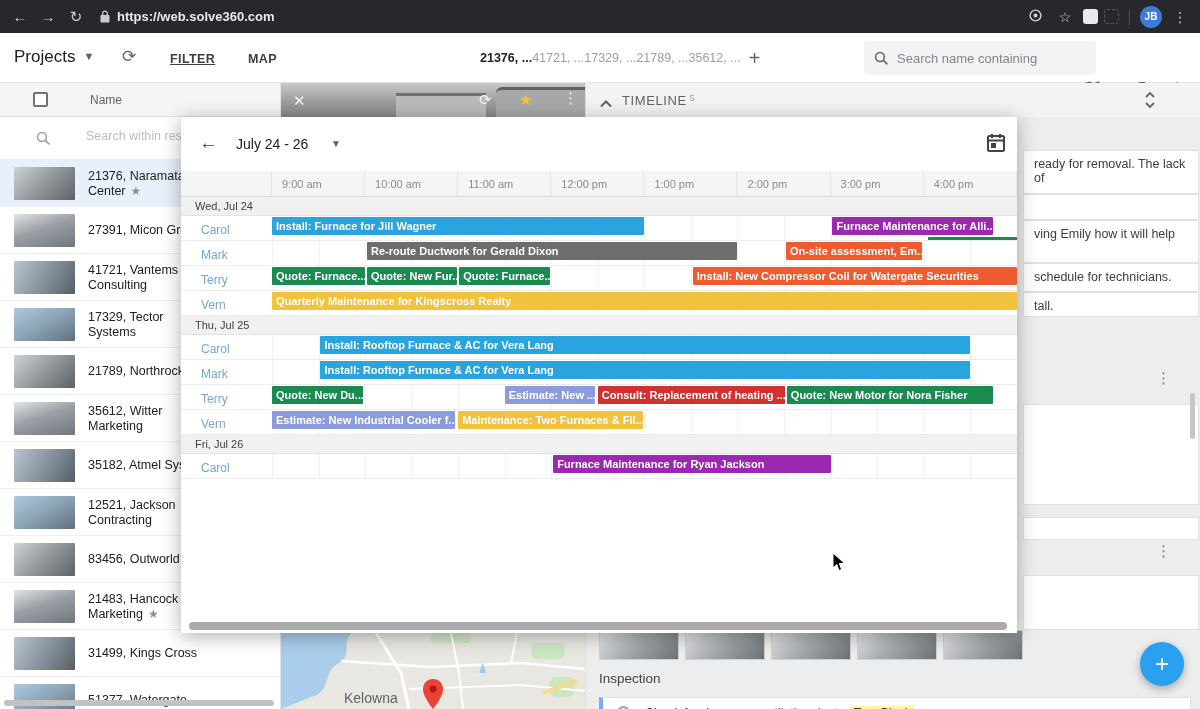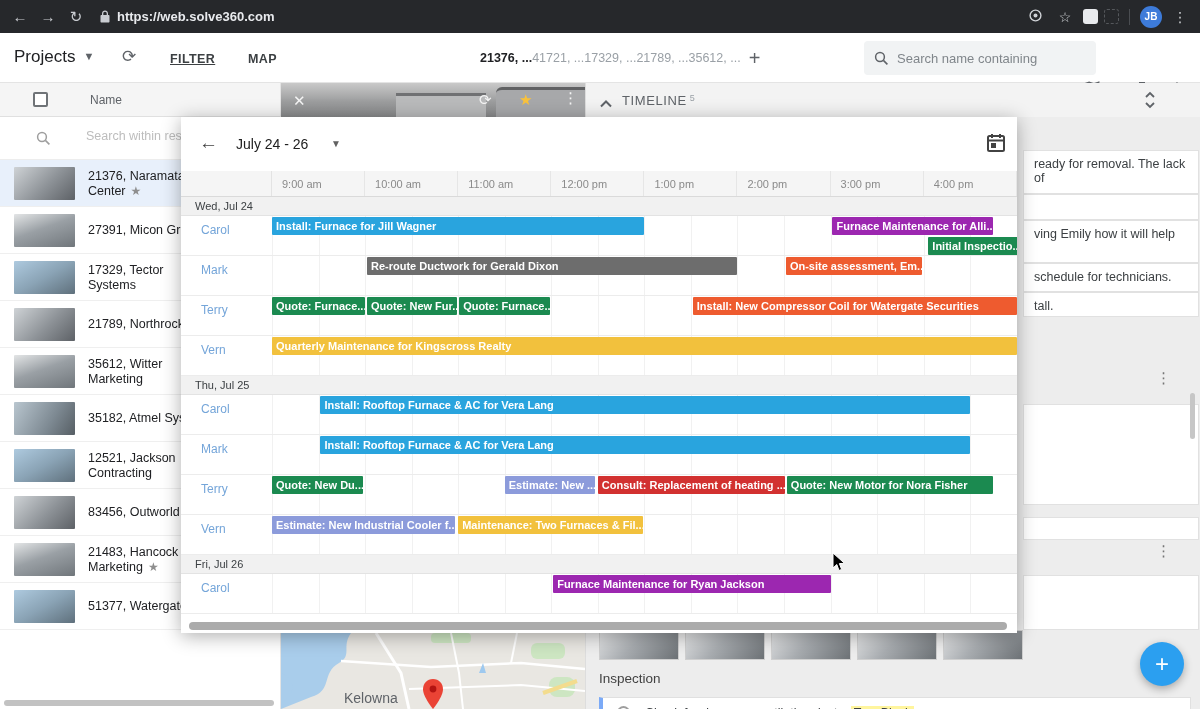--- a/index.html
+++ b/index.html
@@ -89,21 +89,21 @@
   #modal { position:absolute; left:181px; top:117px; width:836px; height:516px; background:#fff; box-shadow:0 3px 18px rgba(0,0,0,.32); overflow:hidden; }
   #sched-header { position:relative; height:54px; }
   #back-arrow { position:absolute; left:18px; top:15px; font-size:19px; color:#424242; cursor:pointer; }
   #sched-title { position:absolute; left:55px; top:19px; font-size:14px; color:#212121; cursor:pointer; }
   #sched-caret { position:absolute; left:150px; top:21px; font-size:10px; color:#616161; cursor:pointer; }
   #cal-icon { position:absolute; left:806px; top:16px; cursor:pointer; }
   #time-row { display:flex; height:26px; background:#f5f5f5; border-bottom:1px solid #dadada; }
   #time-row .lblcol { width:91px; border-right:1px solid #e3e3e3; }
   .time-cell { width:93.1px; font-size:11px; color:#8a8a8a; padding:7px 0 0 10px; border-right:1px solid #e6e6e6; overflow:hidden; }
   .day-header { height:19px; background:#f1f1f1; border-bottom:1px solid #e3e3e3; font-size:11px; color:#3c4043; padding:3px 0 0 14px; }
-  .person-row { position:relative; height:40px; border-bottom:1px solid #ececec; overflow:hidden; }
+  .person-row { position:relative; height:25px; border-bottom:1px solid #ececec; overflow:hidden; }
   .row-grid { position:absolute; left:91px; top:0; right:0; bottom:0; background:repeating-linear-gradient(to right,#f1f1f1 0 1px,transparent 1px 46.55px); }
   .person-name { position:absolute; left:20px; top:7px; font-size:12px; color:#74a5d9; }
   .ev { position:absolute; height:18px; line-height:18px; font-size:11px; font-weight:bold; color:#fff; padding:0 4px; white-space:nowrap; overflow:hidden; cursor:pointer; border-radius:1px; }
   #modal-hscroll { position:absolute; left:8px; bottom:3px; width:818px; height:8px; background:#ababab; border-radius:4px; cursor:pointer; }
 
   
   #fab { position:absolute; left:1140px; top:642px; width:44px; height:44px; border-radius:50%; background:#2b9ff0; color:#fff; font-size:24px; display:flex; align-items:center; justify-content:center; box-shadow:0 3px 8px rgba(0,0,0,.3); cursor:pointer; }
   #mouse-cursor { position:absolute; left:832px; top:552px; }
 </style>
 </head>
@@ -193,20 +193,27 @@
             <span class="l2">Center<span class="sb-star">★</span></span>
           </div>
         </div>
         <div class="sb-item">
           <div class="sb-thumb tB"></div>
           <div class="sb-text sb-one">
             <span class="l1">27391, Micon Group</span>
           </div>
         </div>
         <div class="sb-item">
+          <div class="sb-thumb tC"></div>
+          <div class="sb-text sb-two">
+            <span class="l1">41721, Vantems</span>
+            <span class="l2">Consulting</span>
+          </div>
+        </div>
+        <div class="sb-item">
           <div class="sb-thumb tD"></div>
           <div class="sb-text sb-two">
             <span class="l1">17329, Tector</span>
             <span class="l2">Systems</span>
           </div>
         </div>
         <div class="sb-item">
           <div class="sb-thumb tA"></div>
           <div class="sb-text sb-one">
             <span class="l1">21789, Northrock</span>
@@ -236,20 +243,26 @@
           <div class="sb-thumb tA"></div>
           <div class="sb-text sb-one">
             <span class="l1">83456, Outworld Te</span>
           </div>
         </div>
         <div class="sb-item">
           <div class="sb-thumb tB"></div>
           <div class="sb-text sb-two">
             <span class="l1">21483, Hancock</span>
             <span class="l2">Marketing<span class="sb-star">★</span></span>
+          </div>
+        </div>
+        <div class="sb-item">
+          <div class="sb-thumb tC"></div>
+          <div class="sb-text sb-one">
+            <span class="l1">31499, Kings Cross</span>
           </div>
         </div>
         <div class="sb-item">
           <div class="sb-thumb tD"></div>
           <div class="sb-text sb-one">
             <span class="l1">51377, Watergate</span>
           </div>
         </div>
       </div>
     <div id="sb-hscroll"></div>

